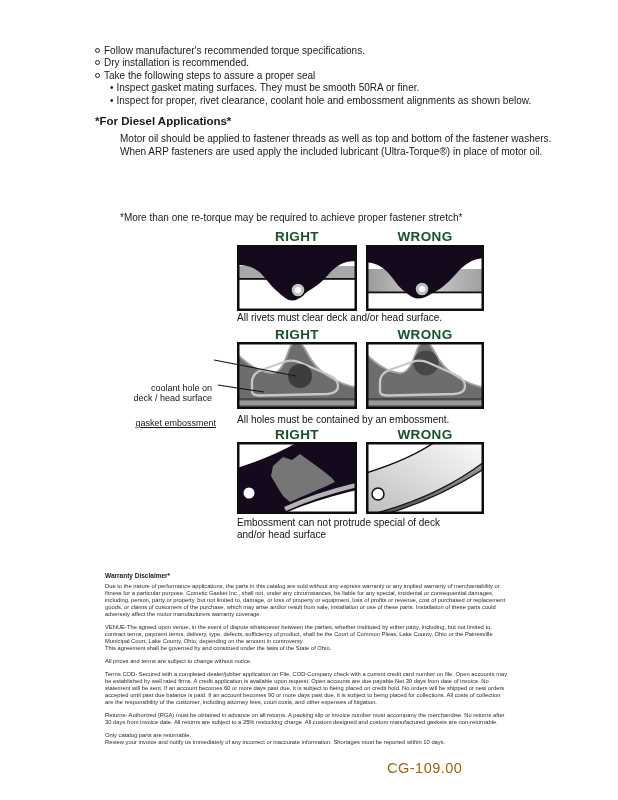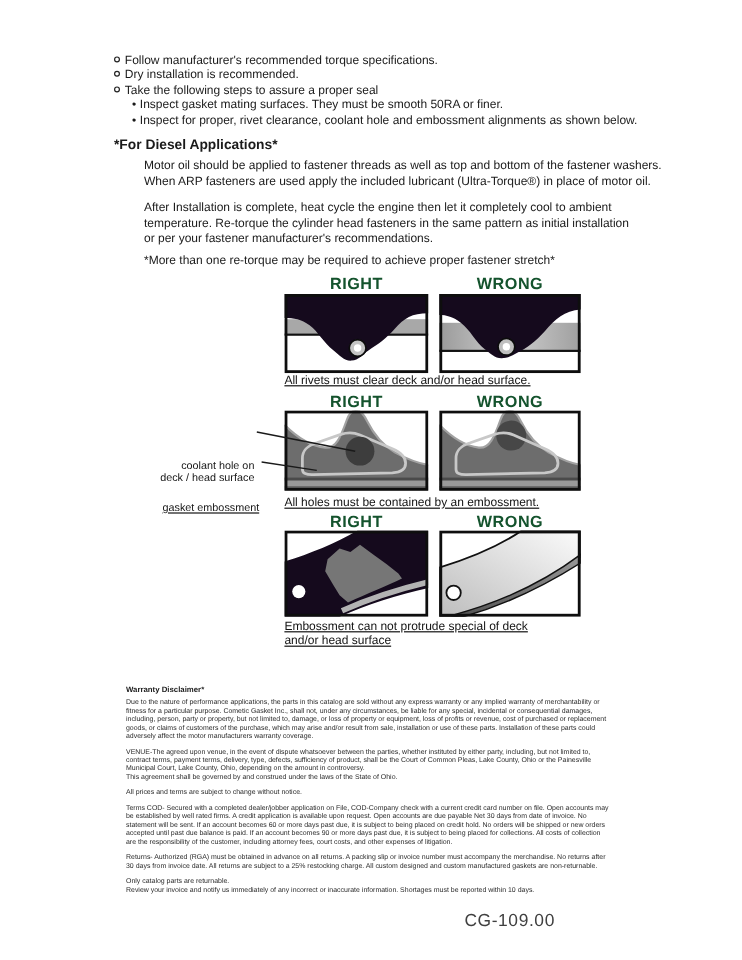--- a/index.html
+++ b/index.html
@@ -19,31 +19,31 @@
   .sub .txt::before{content:"\2022";margin-right:3px;}
 
   .diesel-h{left:95px;top:115px;font-size:11.5px;font-weight:bold;}
   .para{left:95px;top:0;width:470px;font-size:10px;line-height:13px;white-space:pre-line;margin-left:25px;}
   .p1{top:132px;} .p2{top:167px;} .p3{top:211px;}
 
   .rw{top:0;font-size:13.5px;letter-spacing:.4px;text-align:center;color:#14532d;font-weight:bold;}
   .rw.r{left:237px;width:120px;} .rw.w{left:366px;width:118px;}
 
   .fig{top:0;left:0;}
-  .caption{left:237px;font-size:10px;line-height:11.5px;color:#131313;white-space:pre-line;text-decoration:underline;}
+  .caption{left:237px;font-size:10px;line-height:11.5px;color:#131313;white-space:pre-line;}
 
   .side-label{font-size:9px;line-height:10px;text-align:right;color:#161616;white-space:pre-line;margin-top:40px;}
   .lbl-coolant{left:96px;top:343px;width:116px;}
   .lbl-emboss{left:96px;top:378px;width:120px;text-decoration:underline;}
 
   .warranty-h{left:105px;top:572px;font-size:6.5px;font-weight:bold;}
   .warranty{left:105px;top:583px;width:432px;font-size:5.8px;line-height:7px;color:#2a2a2a;}
   .warranty p{margin:0 0 6px 0;white-space:pre-line;}
 
-  .code{left:387px;top:760px;font-size:14.5px;letter-spacing:.5px;color:#404040;}
+  .code{left:387px;top:760px;font-size:14.5px;letter-spacing:.5px;color:#a16207;}
 
   svg{display:block;}
   .overlay{left:0;top:0;pointer-events:none;}
 </style>
 </head>
 <body>
 
 <div id="page">
 
 
@@ -51,23 +51,20 @@
     <div class="b-item"><span class="o-mark"></span><span class="txt">Follow manufacturer's recommended torque specifications.</span></div>
     <div class="b-item"><span class="o-mark"></span><span class="txt">Dry installation is recommended.</span></div>
     <div class="b-item"><span class="o-mark"></span><span class="txt">Take the following steps to assure a proper seal</span></div>
     <div class="b-item sub"><span class="txt">Inspect gasket mating surfaces.  They must be smooth 50RA or finer.</span></div>
     <div class="b-item sub"><span class="txt">Inspect for proper, rivet clearance, coolant hole and embossment alignments as shown below.</span></div>
   </div>
 
   <div class="abs diesel-h">*For Diesel Applications*</div>
   <div class="abs para p1">Motor oil should be applied to fastener threads as well as top and bottom of the fastener washers.
 When ARP fasteners are used apply the included lubricant (Ultra-Torque®) in place of motor oil.</div>
-  <div class="abs para p2">After Installation is complete, heat cycle the engine then let it completely cool to ambient
-temperature. Re-torque the cylinder head fasteners in the same pattern as initial installation
-or per your fastener manufacturer's recommendations.</div>
   <div class="abs para p3">*More than one re-torque may be required to achieve proper fastener stretch*</div>
 
   <div class="abs rw r" style="top:229px">RIGHT</div>
   <div class="abs rw w" style="top:229px">WRONG</div>
 
   <svg class="abs fig" style="left:237px;top:245px" width="120" height="66" viewBox="0 0 120 66">
     <rect width="120" height="66" fill="#ffffff"></rect>
     <rect x="0" y="21" width="120" height="13" fill="#a8a8a8"></rect>
     <rect x="0" y="33" width="120" height="1.8" fill="#111111"></rect>
     <path d="M0,0 H120 V16 C106,16 100,20 92,29 C85,37 78,42 70,47 C65,50.5 62,55 56,55.5 C50,56 46,51 41,47 C32,40 28,31 21,26 C14,21 8,20 0,20 Z" fill="#150a1d"></path>

